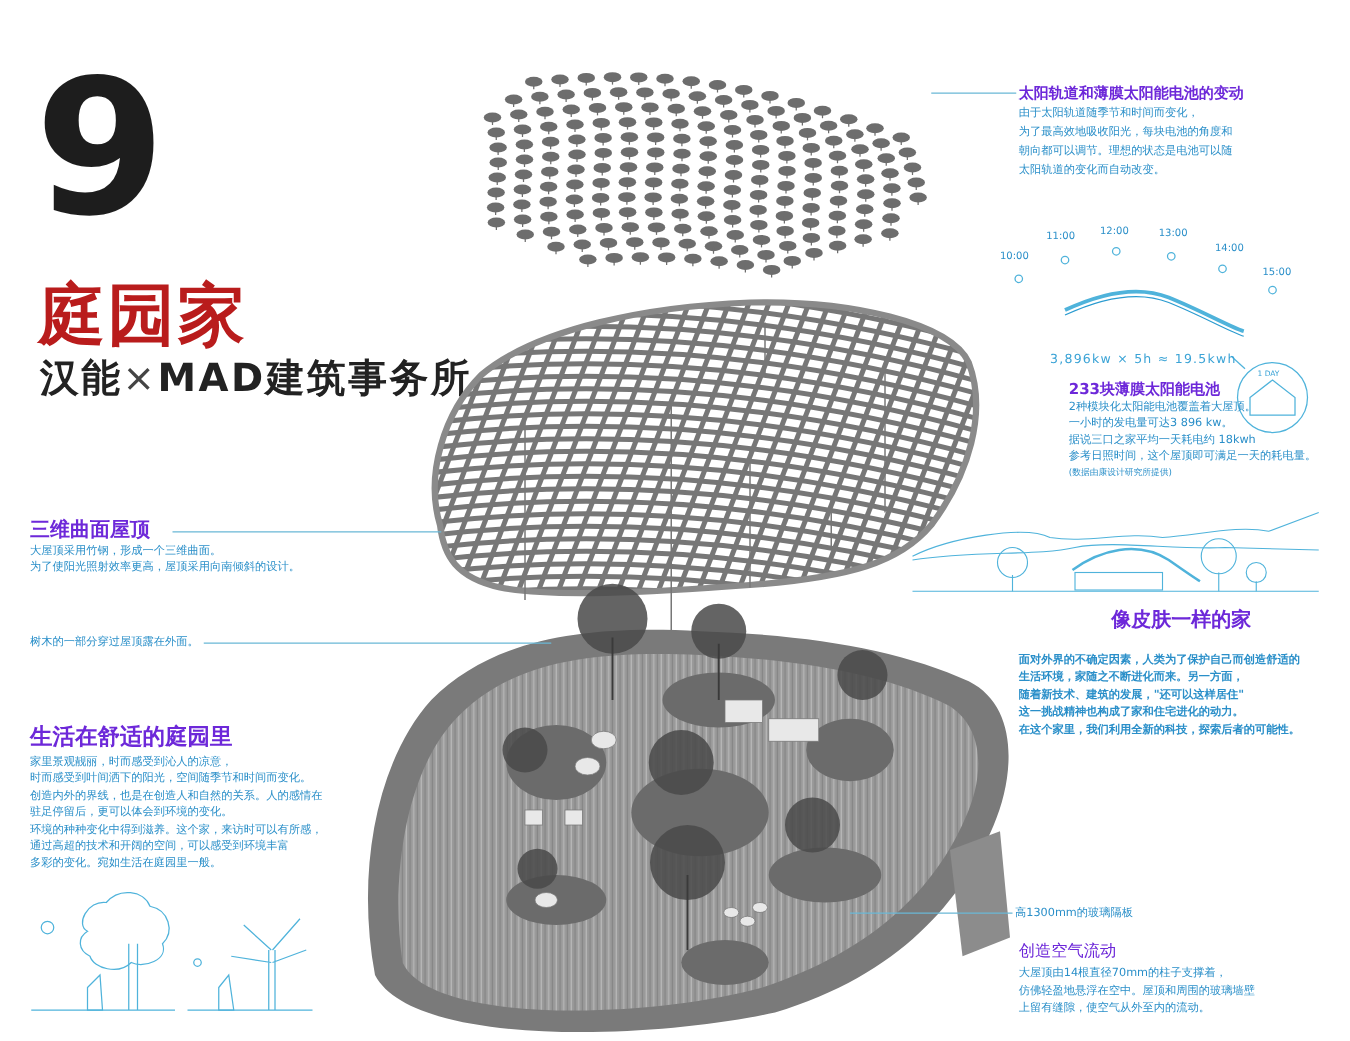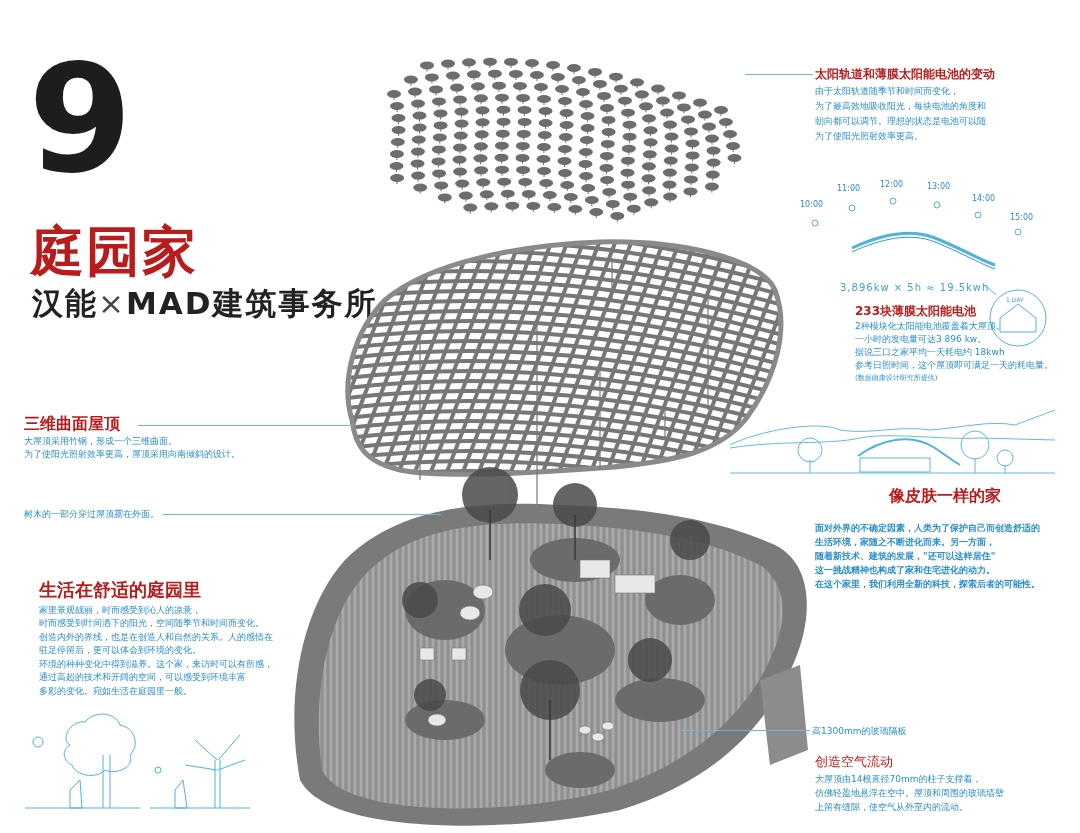--- a/index.html
+++ b/index.html
@@ -18,21 +18,21 @@
   .main-title {
     left: 30px; top: 225px; font-size: 54px; font-weight: bold; color: #b91c1c;
     line-height: 1; letter-spacing: 2px;
   }
   .sub-title {
     left: 32px; top: 288px; font-size: 31px; font-weight: bold; color: #222;
     letter-spacing: 2px; line-height: 1;
   }
   .sub-title .x { font-weight: normal; color: #444; }
   
-  .head { font-weight: bold; color: #b91c1c; line-height: 1.1; }
+  .head { font-weight: bold; color: #6d28d9; line-height: 1.1; }
   .body { font-size: 9px; line-height: 15px; color: #2a8fc9; }
   .small { font-size: 8px; color: #2a8fc9; }
   .leader { position: absolute; height: 1px; background: #6ab8d6; }
   svg { position: absolute; overflow: visible; }
 </style>
 </head>
 <body>
 
 <div class="abs big-number">9</div>
 <div class="abs main-title">庭园家</div>
@@ -482,21 +482,21 @@
 <div class="leader" style="left:138px; top:425px; width:215px;"></div>
 <div class="leader" style="left:163px; top:514px; width:278px;"></div>
 <div class="leader" style="left:680px; top:730px; width:130px;"></div>
 
 <div class="abs" style="left:815px; top:68px; width:260px;">
   <div class="head" style="font-size:12px;">太阳轨道和薄膜太阳能电池的变动</div>
   <div class="body" style="margin-top:3px;">
     <div>由于太阳轨道随季节和时间而变化，</div>
     <div>为了最高效地吸收阳光，每块电池的角度和</div>
     <div>朝向都可以调节。理想的状态是电池可以随</div>
-    <div>为了使阳光照射效率更高。</div>
+    <div>太阳轨道的变化而自动改变。</div>
   </div>
 </div>
 
 <div class="abs small" style="left:800px; top:200px;">10:00</div>
 <div class="abs small" style="left:837px; top:184px;">11:00</div>
 <div class="abs small" style="left:880px; top:180px;">12:00</div>
 <div class="abs small" style="left:927px; top:182px;">13:00</div>
 <div class="abs small" style="left:972px; top:194px;">14:00</div>
 <div class="abs small" style="left:1010px; top:213px;">15:00</div>
 <div class="abs" style="left:840px; top:282px; font-size:10px; color:#3aa3d6; letter-spacing:1px;">3,896kw × 5h ≈ 19.5kwh</div>
@@ -538,21 +538,21 @@
 <div class="abs" style="left:24px; top:415px; width:320px;">
   <div class="head" style="font-size:16px;">三维曲面屋顶</div>
   <div class="body" style="margin-top:2px; line-height:13px;">
     <div>大屋顶采用竹钢，形成一个三维曲面。</div>
     <div>为了使阳光照射效率更高，屋顶采用向南倾斜的设计。</div>
   </div>
 </div>
 
 <div class="abs body" style="left:24px; top:507px;">树木的一部分穿过屋顶露在外面。</div>
 
-<div class="abs" style="left:24px; top:580px; width:290px;margin-left:15px;">
+<div class="abs" style="left:24px; top:580px; width:290px;">
   <div class="head" style="font-size:18px;">生活在舒适的庭园里</div>
   <div class="body" style="margin-top:4px; line-height:13.5px;">
     <div>家里景观靓丽，时而感受到沁人的凉意，</div>
     <div>时而感受到叶间洒下的阳光，空间随季节和时间而变化。</div>
     <div>创造内外的界线，也是在创造人和自然的关系。人的感情在</div>
     <div>驻足停留后，更可以体会到环境的变化。</div>
     <div>环境的种种变化中得到滋养。这个家，来访时可以有所感，</div>
     <div>通过高超的技术和开阔的空间，可以感受到环境丰富</div>
     <div>多彩的变化。宛如生活在庭园里一般。</div>
   </div>

